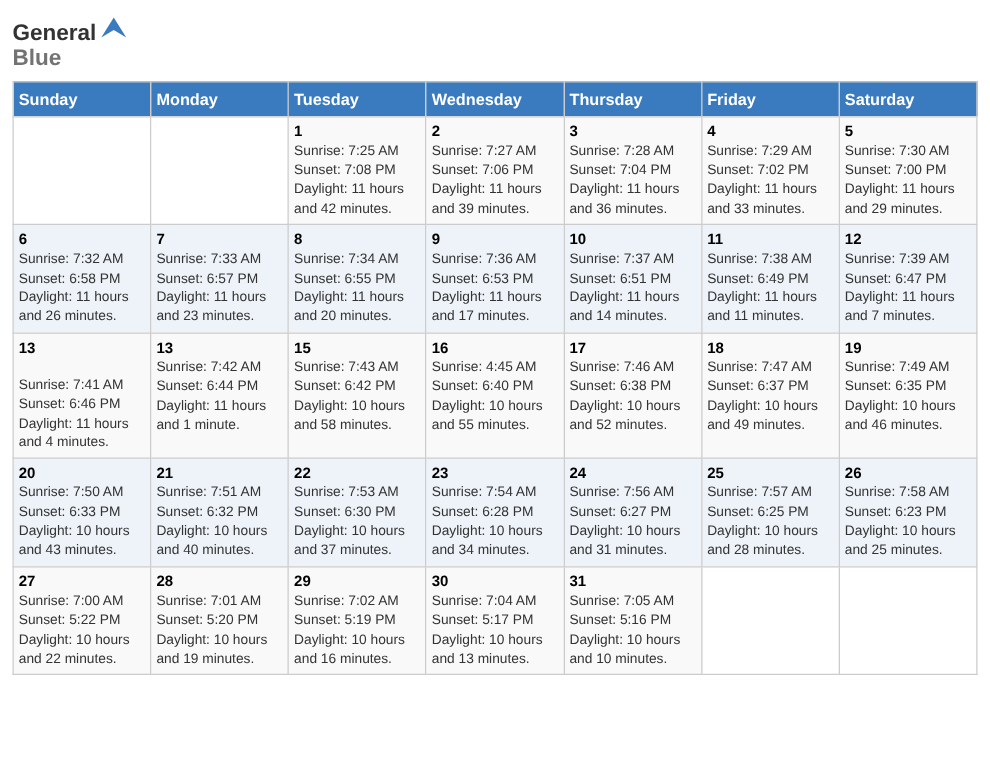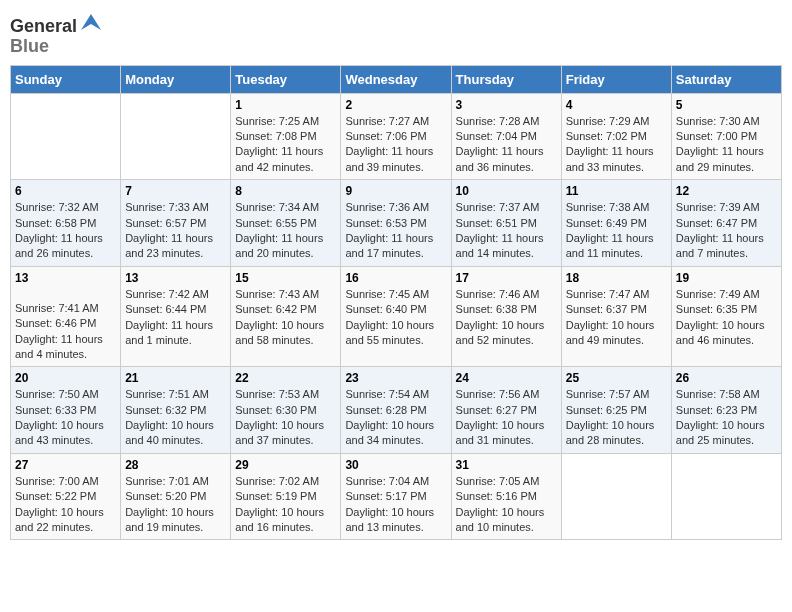--- a/index.html
+++ b/index.html
@@ -213,21 +213,21 @@
 Daylight: 11 hours and 1 minute.</div>
         </td>
         <td>
           <span class="day-num">15</span>
           <div class="day-info" style="white-space: pre-line;">Sunrise: 7:43 AM
 Sunset: 6:42 PM
 Daylight: 10 hours and 58 minutes.</div>
         </td>
         <td>
           <span class="day-num">16</span>
-          <div class="day-info" style="white-space: pre-line;">Sunrise: 7:45 AM
+          <div class="day-info" style="white-space: pre-line;">Sunrise: 4:45 AM
 Sunset: 6:40 PM
 Daylight: 10 hours and 55 minutes.</div>
         </td>
         <td>
           <span class="day-num">17</span>
           <div class="day-info" style="white-space: pre-line;">Sunrise: 7:46 AM
 Sunset: 6:38 PM
 Daylight: 10 hours and 52 minutes.</div>
         </td>
         <td>

